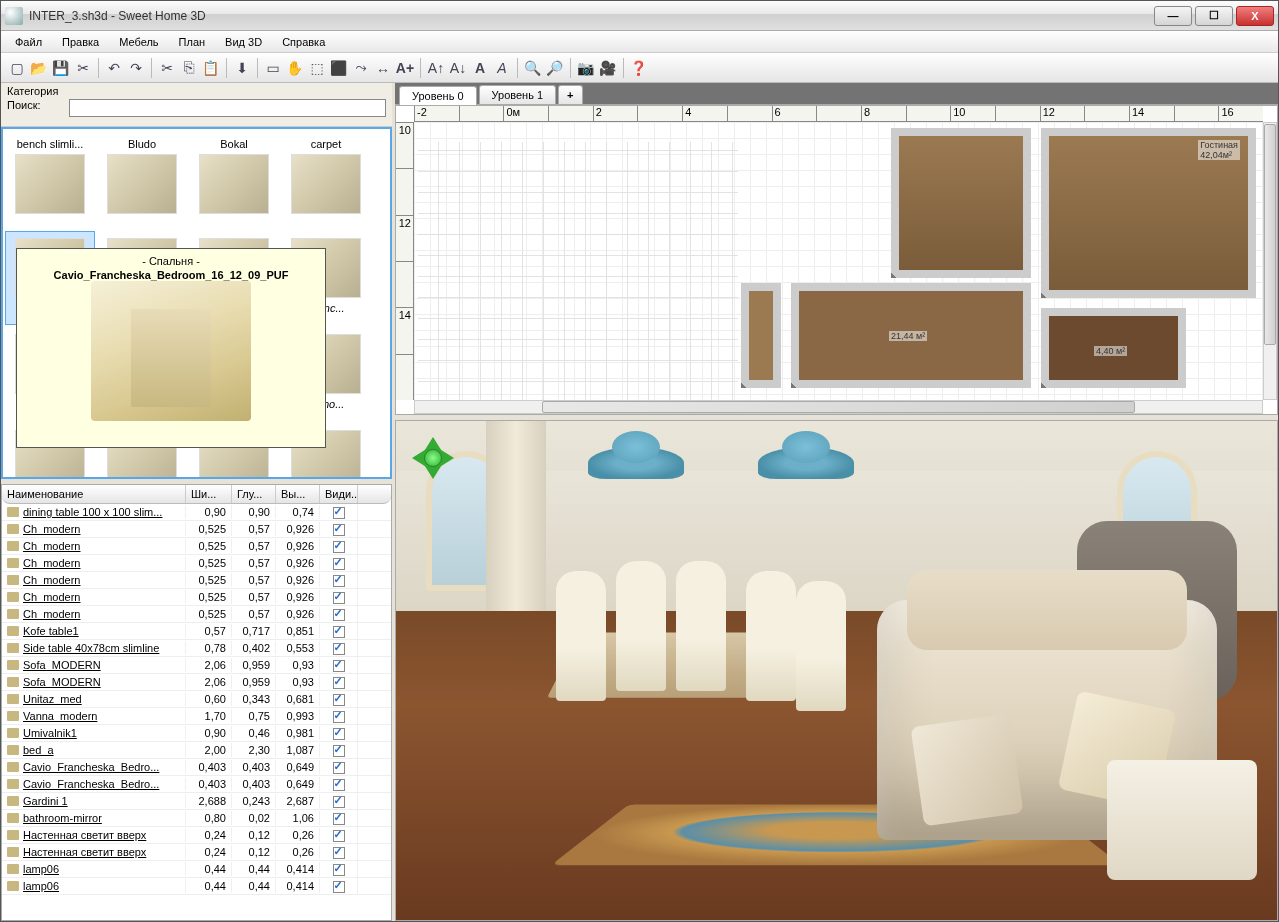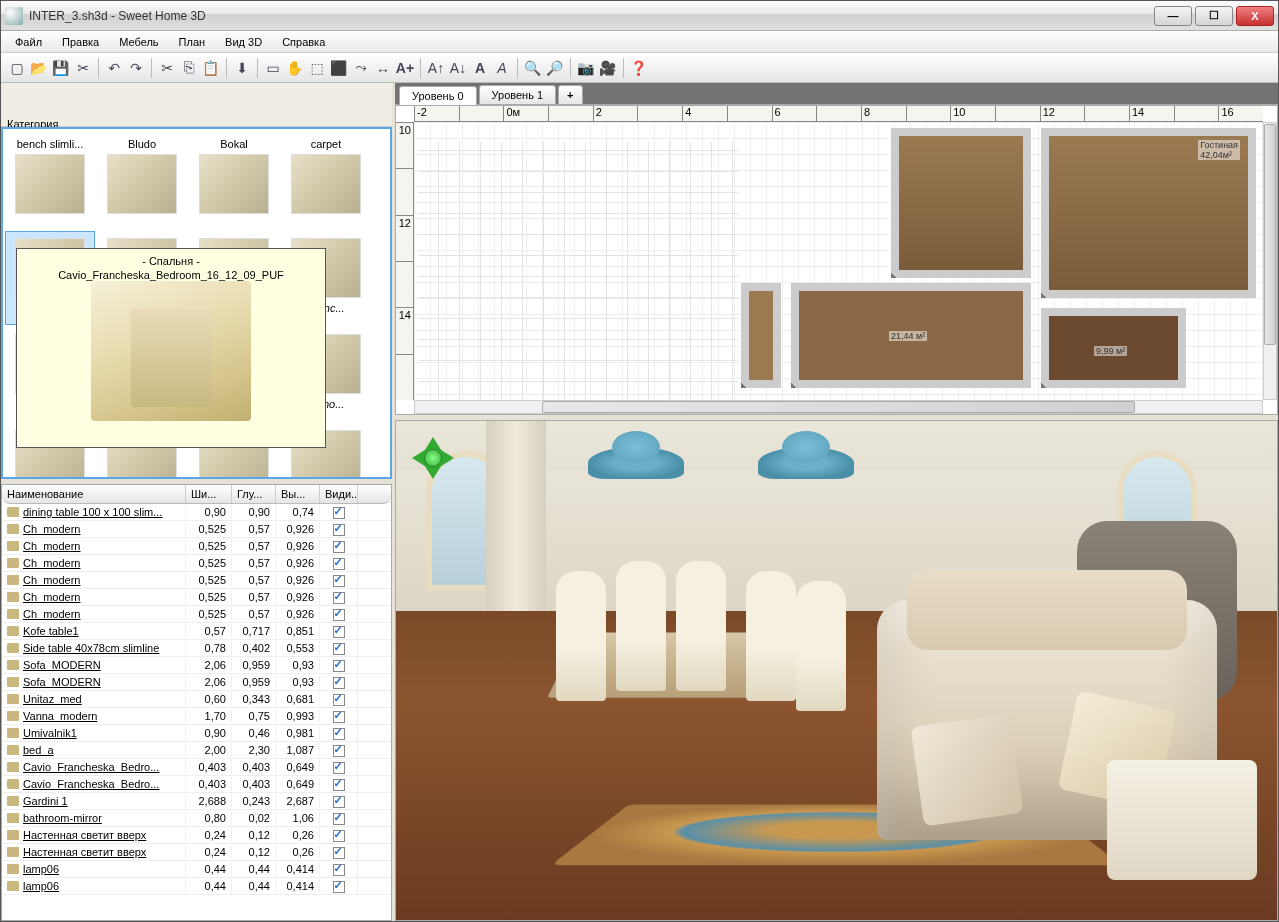--- a/index.html
+++ b/index.html
@@ -18,35 +18,35 @@
 
 .toolbar { height: 30px; background: linear-gradient(to bottom, #fff, #e5e5e5); border-bottom: 1px solid #bbb; display: flex; align-items: center; padding: 0 6px; gap: 2px; }
 .tool { width: 20px; height: 20px; display: flex; align-items: center; justify-content: center; border: 1px solid transparent; cursor: pointer; font-size: 14px; color: #445; }
 .tool-sep { width: 1px; height: 20px; background: #bbb; margin: 0 3px; }
 
 .workspace { flex: 1; display: flex; background: #e6e2d8; overflow: hidden; }
 .left-col { width: 394px; display: flex; flex-direction: column; border-right: 3px solid #e6e2d8; }
 .right-col { flex: 1; display: flex; flex-direction: column; }
 
 .catalog-filters { height: 44px; background: #f0ede4; padding: 2px 6px; border-bottom: 1px solid #ccc; }
-.filter-row { display: flex; align-items: flex-start; margin-bottom: 2px; margin-top: 33px; }
+.filter-row { display: flex; align-items: flex-start; margin-bottom: 2px; }
 .filter-row label { width: 62px; }
 .filter-row select, .filter-row input { flex: 1; height: 18px; border: 1px solid #888; background: #fff; font-size: 11px; padding: 0 3px; }
 
 .catalog { flex: 0 0 352px; background: #fff; border: 2px solid #5aa7e8; overflow: hidden; position: relative; display: flex; flex-wrap: wrap; align-content: flex-start; padding: 6px 2px; gap: 2px; }
 .cat-item { width: 90px; height: 94px; display: flex; flex-direction: column; align-items: center; padding: 2px; border: 1px solid transparent; cursor: pointer; }
 .cat-item.selected { background: #cde6ff; border-color: #5aa7e8; }
 .cat-item .label { font-size: 11px; text-align: center; margin-bottom: 4px; white-space: nowrap; overflow: hidden; text-overflow: ellipsis; width: 100%; }
 .cat-item .thumb { width: 70px; height: 60px; background: linear-gradient(135deg, #e8e0c8 0%, #d0c8a8 50%, #b8b090 100%); border: 1px solid #ddd; }
 .cat-item.selected .label-below { color: #1a5da8; }
 .cat-item .label-below { font-size: 11px; text-align: center; margin-top: 4px; white-space: nowrap; overflow: hidden; text-overflow: ellipsis; width: 100%; font-style: italic; }
 
 .tooltip { position: absolute; left: 16px; top: 248px; width: 310px; height: 200px; background: #ffffe1; border: 1px solid #555; z-index: 100; display: flex; flex-direction: column; align-items: center; padding: 6px; }
 .tooltip .tt-cat { font-size: 11px; }
-.tooltip .tt-name { font-weight: normal; font-size: 11px; margin: 2px 0 0; }
+.tooltip .tt-name { font-weight: bold; font-size: 11px; margin: 2px 0 0; }
 .tooltip .tt-img { width: 160px; height: 140px; background: linear-gradient(160deg, #f5f0d8 0%, #e8dcb0 40%, #d8c890 70%, #c0b070 100%); border-radius: 4px; position: relative; }
 .tooltip .tt-img::before { content: ''; position: absolute; inset: 20% 25% 10% 25%; background: linear-gradient(to bottom, #e8dcb8, #c8b880); border-radius: 2px; }
 
 .divider-h { height: 5px; background: #e6e2d8; cursor: row-resize; }
 
 .furniture-list { flex: 1; background: #fff; overflow-y: scroll; overflow-x: hidden; border: 1px solid #aaa; }
 .fl-header { display: flex; background: linear-gradient(to bottom, #fff, #e5e5e5); position: sticky; top: 0; border-bottom: 1px solid #bbb; border-radius: 8px; }
 .fl-header > div { padding: 3px 5px; border-right: 1px solid #ccc; overflow: hidden; white-space: nowrap; }
 .fl-row { display: flex; border-bottom: 1px solid #eee; align-items: center; height: 17px; }
 .fl-row > div { padding: 1px 5px; border-right: 1px solid #f0f0f0; overflow: hidden; white-space: nowrap; text-overflow: ellipsis; text-align: right; }
@@ -484,21 +484,21 @@
             <div class="floor-plan">
               <div class="room r2"></div>
               <div class="room r3">
                   <span class="room-label" style="top:4px;right:8px;white-space:pre">Гостиная
 42,04м²</span>
                 </div>
               <div class="room r4">
                   <span class="room-label" style="top:40px;left:90px">21,44 м²</span>
                 </div>
               <div class="room r5">
-                  <span class="room-label" style="top:30px;left:45px">9,99 м²</span>
+                  <span class="room-label" style="top:30px;left:45px">4,40 м²</span>
                 </div>
               <div class="room r6"></div>
             </div>
           </div>
           <div class="scrollbar-h">
               <div class="sb-thumb"></div>
             </div>
           <div class="scrollbar-v">
               <div class="sb-thumb"></div>
             </div>

